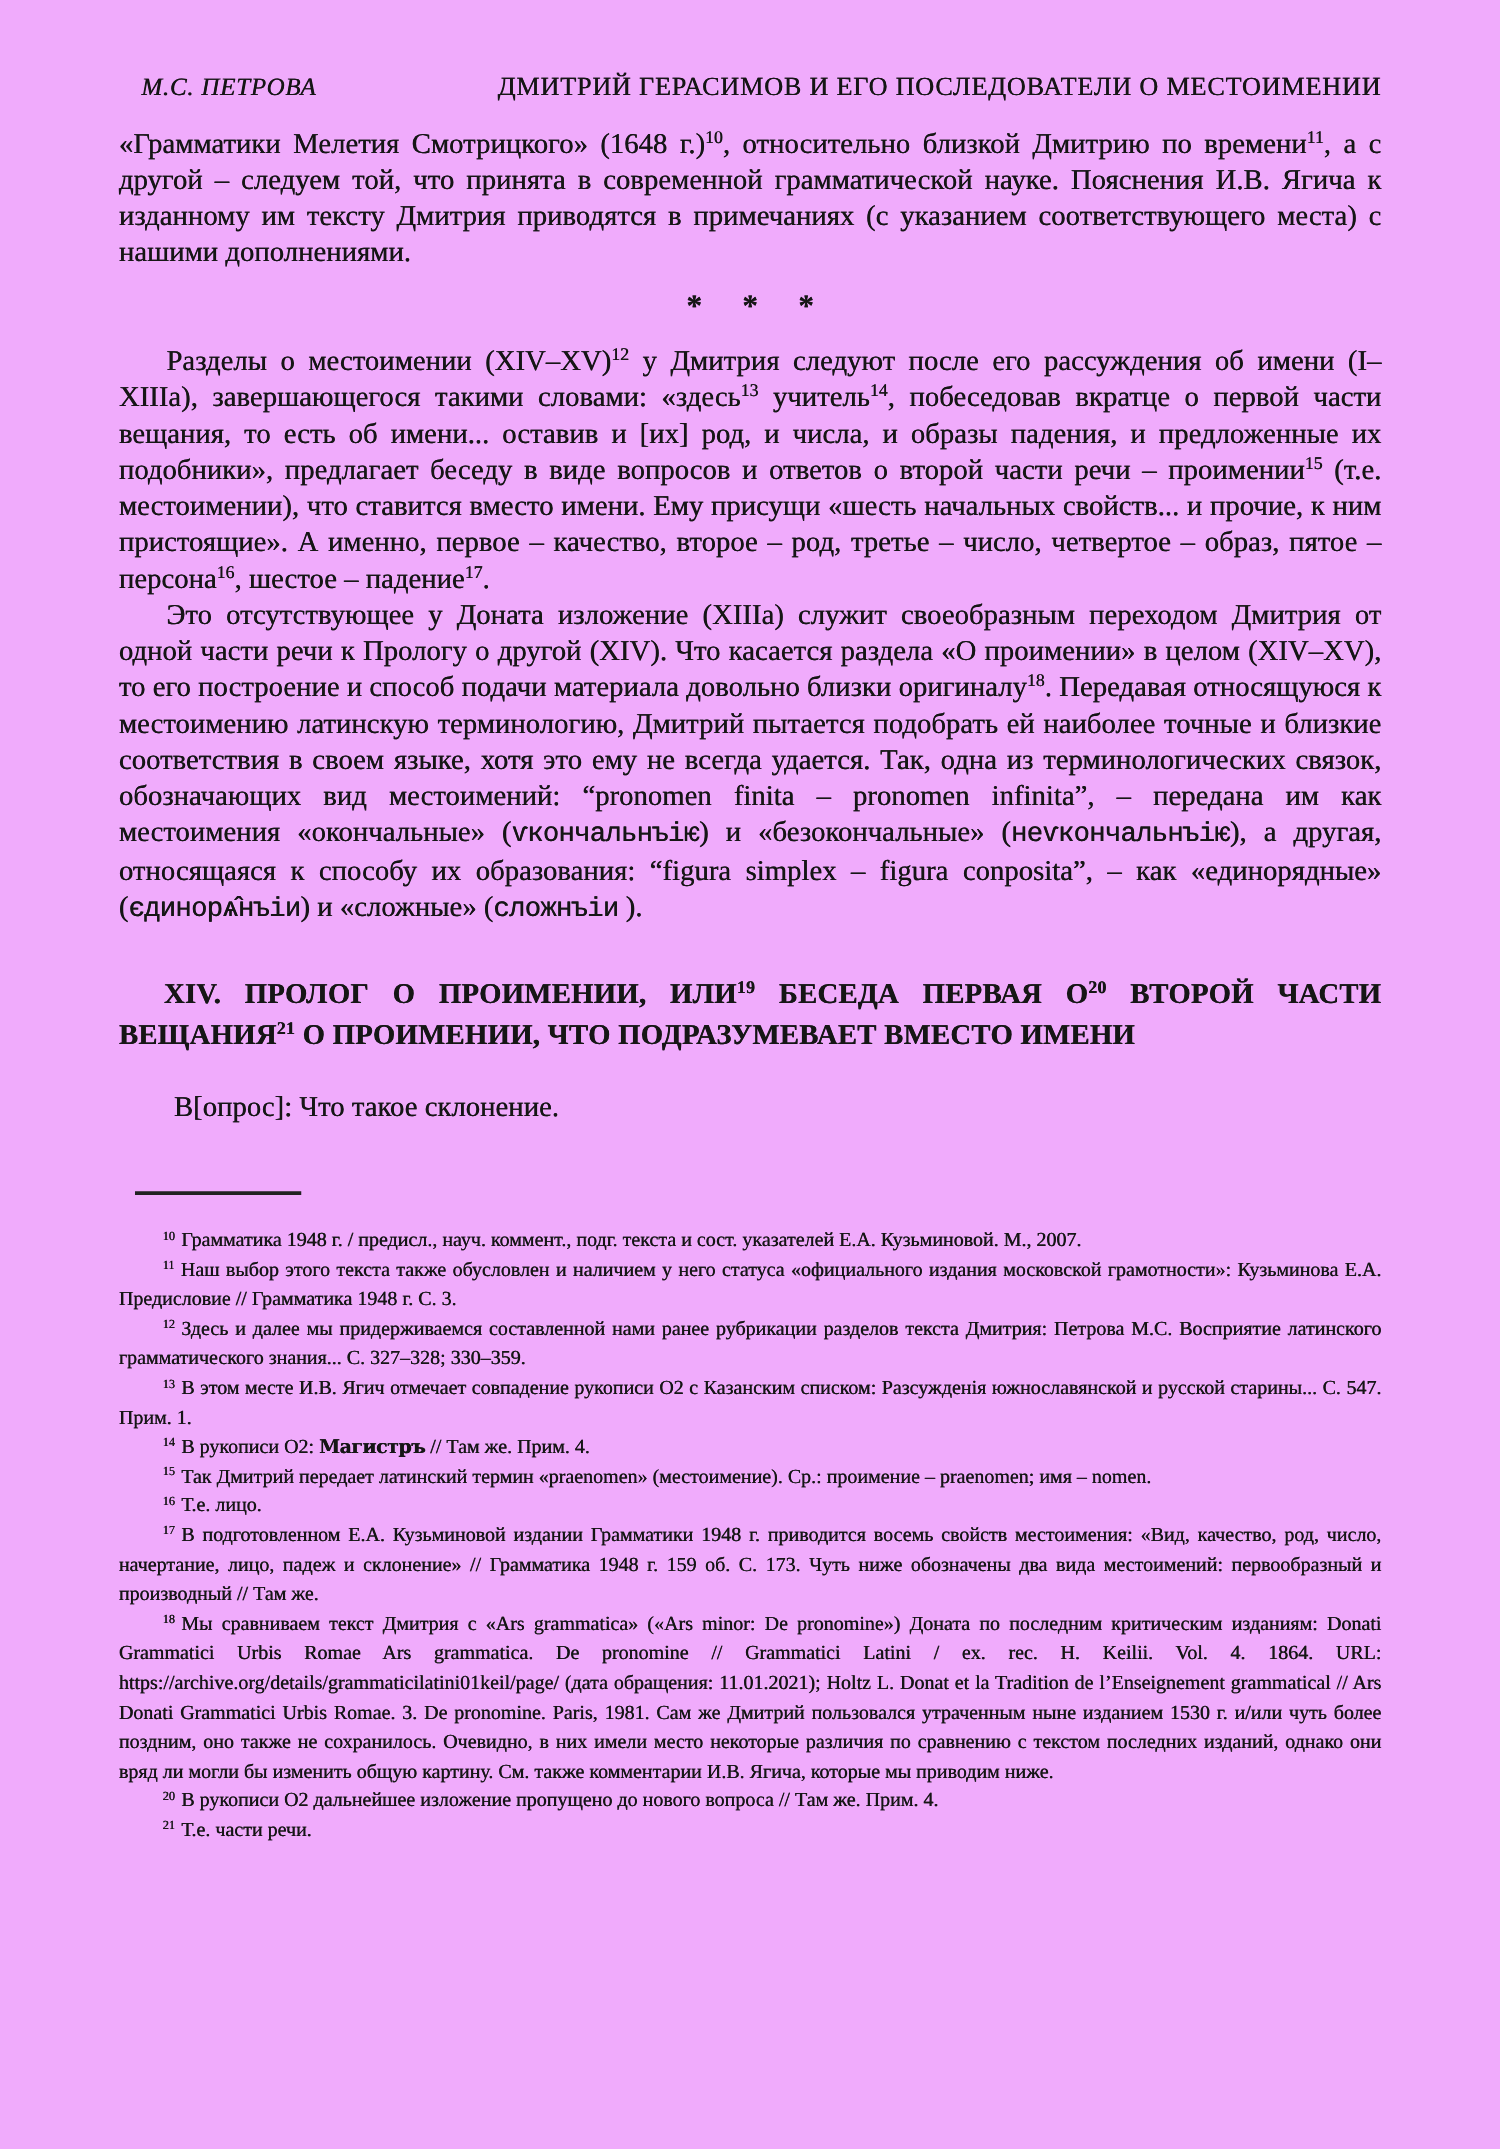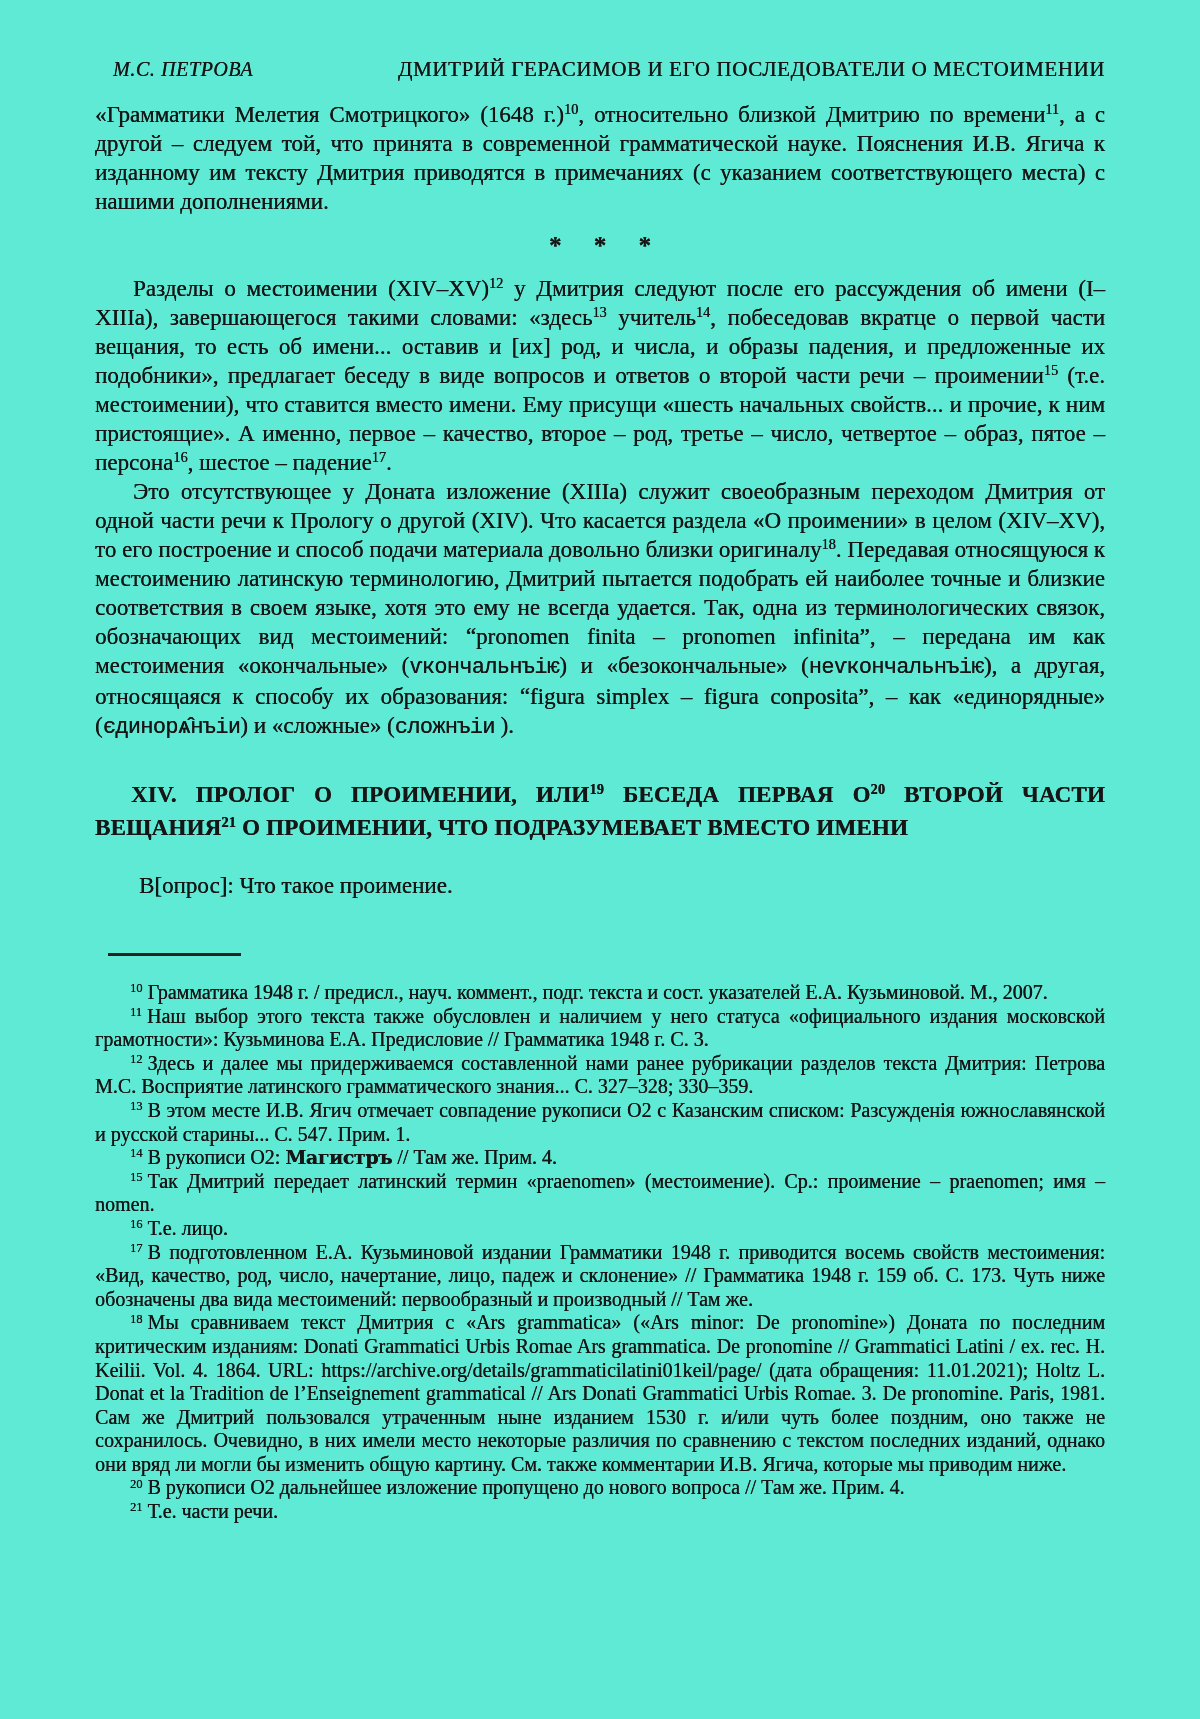--- a/index.html
+++ b/index.html
@@ -1,19 +1,19 @@
 <!DOCTYPE html>
 <html lang="ru"><head>
 <meta charset="utf-8">
 <style>
   html,body{margin:0;padding:0;background:#ffffff;}
   .page{
     position:relative;
     width:1200px;height:1719px;
-    background:#5eead4;
+    background:#f0abfc;
     color:#161616;
     font-family:"Liberation Serif","DejaVu Serif",serif;
     overflow:hidden;
     text-shadow:0.3px 0 0 currentColor; 
   }
   .running-head{
     position:absolute;top:57px;left:95px;width:1010px;
     display:flex;justify-content:space-between;align-items:baseline;
   }
   .author{font-style:italic;font-size:20px;letter-spacing:0.6px;padding-left:18px;white-space:nowrap;}
@@ -33,21 +33,21 @@
     margin:36px 0 0;text-indent:36px;
     font-weight:bold;font-size:23px;line-height:33px;letter-spacing:0.2px;
   }
   .question{margin-top:27px;text-indent:44px;}
   .footnote-rule{
     position:absolute;top:953px;left:108px;width:133px;
     border-top:3px solid #222222;height:0;
   }
   .footnotes{
     position:absolute;top:981px;left:95px;width:1010px;
-    font-size:20px;line-height:23.6px;text-align:justify;
+    font-size:16px;line-height:23.6px;text-align:justify;
   }
   .fn{margin:0;text-indent:35px;overflow-wrap:break-word;}
   .fn-num{margin-right:5px;}
   .i{}
   .cs{font-family:Liberation Mono, monospace;letter-spacing:-0.6px;font-size:0.95em;}
   .csb{font-family:"DejaVu Serif",serif;letter-spacing:-0.4px;font-weight:bold;font-size:0.95em;}
   .page-number{
     position:absolute;top:1624px;left:95px;width:1010px;
     text-align:right;font-size:23px;
   }
@@ -61,21 +61,21 @@
     <span class="author">М.С. ПЕТРОВА</span>
     <span class="rh-title">ДМИТРИЙ ГЕРАСИМОВ И ЕГО ПОСЛЕДОВАТЕЛИ О МЕСТОИМЕНИИ</span>
   </div>
 
   <div class="body-text">
     <p class="para noindent"><span>«Грамматики Мелетия Смотрицкого» (1648 г.)</span><sup>10</sup><span>, относительно близкой Дмитрию по времени</span><sup>11</sup><span>, а с другой – следуем той, что принята в современной грамматической науке. Пояснения И.В. Ягича к изданному им тексту Дмитрия приводятся в примечаниях (с указанием соответствующего места) с нашими дополнениями.</span></p>
     <div class="stars">* * *</div>
     <p class="para"><span>Разделы о местоимении (XIV–XV)</span><sup>12</sup><span> у Дмитрия следуют после его рассуждения об имени (I–XIIIа), завершающегося такими словами: «здесь</span><sup>13</sup><span> учитель</span><sup>14</sup><span>, побеседовав вкратце о первой части вещания, то есть об имени... оставив и [их] род, и числа, и образы падения, и предложенные их подобники», предлагает беседу в виде вопросов и ответов о второй части речи – проимении</span><sup>15</sup><span> (т.е. местоимении), что ставится вместо имени. Ему присущи «шесть начальных свойств... и прочие, к ним пристоящие». А именно, первое – качество, второе – род, третье – число, четвертое – образ, пятое – персона</span><sup>16</sup><span>, шестое – падение</span><sup>17</sup><span>.</span></p>
     <p class="para"><span>Это отсутствующее у Доната изложение (XIIIа) служит своеобразным переходом Дмитрия от одной части речи к Прологу о другой (XIV). Что касается раздела «О проимении» в целом (XIV–XV), то его построение и способ подачи материала довольно близки оригиналу</span><sup>18</sup><span>. Передавая относящуюся к местоимению латинскую терминологию, Дмитрий пытается подобрать ей наиболее точные и близкие соответствия в своем языке, хотя это ему не всегда удается. Так, одна из терминологических связок, обозначающих вид местоимений: “pronomen finita – pronomen infinita”, – передана им как местоимения «окончальные» (</span><span class="cs">ѵкончальнъіѥ</span><span>) и «безокончальные» (</span><span class="cs">неѵкончальнъіѥ</span><span>), а другая, относящаяся к способу их образования: “figura simplex – figura conposita”, – как «единорядные» (</span><span class="cs">єдинорѧ̂нъіи</span><span>) и «сложные» (</span><span class="cs">сложнъіи</span><span> ).</span></p>
     <p class="heading"><span>XIV. ПРОЛОГ О ПРОИМЕНИИ, ИЛИ</span><sup>19</sup><span> БЕСЕДА ПЕРВАЯ О</span><sup>20</sup><span> ВТОРОЙ ЧАСТИ ВЕЩАНИЯ</span><sup>21</sup><span> О ПРОИМЕНИИ, ЧТО ПОДРАЗУМЕВАЕТ ВМЕСТО ИМЕНИ</span></p>
-    <p class="para question">В[опрос]: Что такое проимение.</p>
+    <p class="para question">В[опрос]: Что такое склонение.</p>
   </div>
 
   <div class="footnote-rule"></div>
 
   <div class="footnotes">
       <p class="fn"><sup class="fn-num">10</sup><span>Грамматика 1948 г. / предисл., науч. коммент., подг. текста и сост. указателей Е.А. Кузьминовой. М., 2007.</span></p>
       <p class="fn"><sup class="fn-num">11</sup><span>Наш выбор этого текста также обусловлен и наличием у него статуса «официального издания московской грамотности»: </span><span class="i">Кузьминова Е.А.</span><span> Предисловие // Грамматика 1948 г. С. 3.</span></p>
       <p class="fn"><sup class="fn-num">12</sup><span>Здесь и далее мы придерживаемся составленной нами ранее рубрикации разделов текста Дмитрия: </span><span class="i">Петрова М.С.</span><span> Восприятие латинского грамматического знания... С. 327–328; 330–359.</span></p>
       <p class="fn"><sup class="fn-num">13</sup><span>В этом месте И.В. Ягич отмечает совпадение рукописи О2 с Казанским списком: Разсужденія южнославянской и русской старины... С. 547. Прим. 1.</span></p>
       <p class="fn"><sup class="fn-num">14</sup><span>В рукописи О2: </span><span class="csb">Магистръ</span><span> // Там же. Прим. 4.</span></p>

